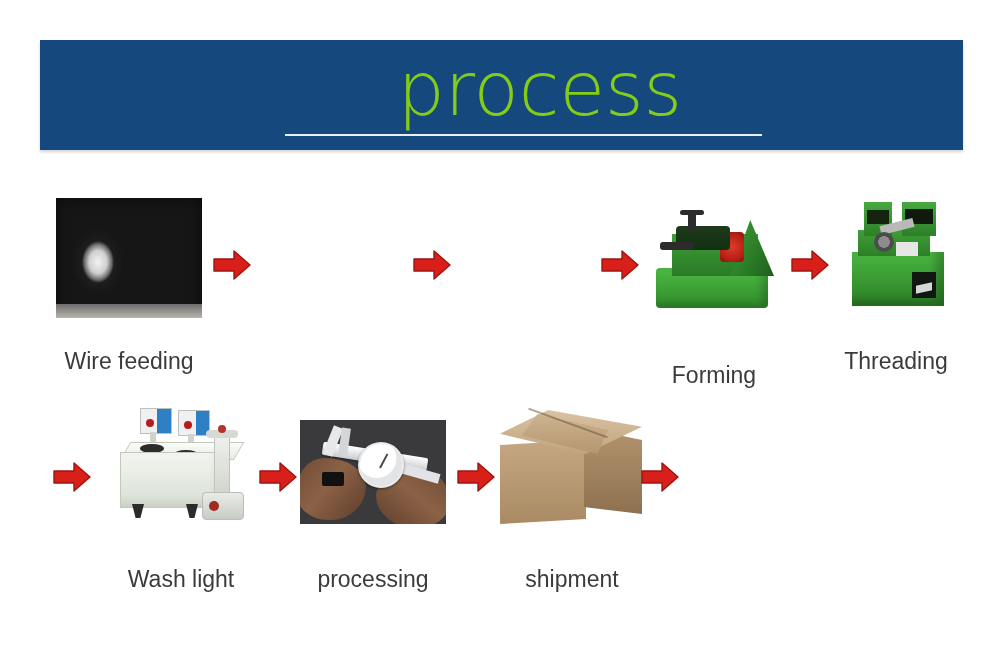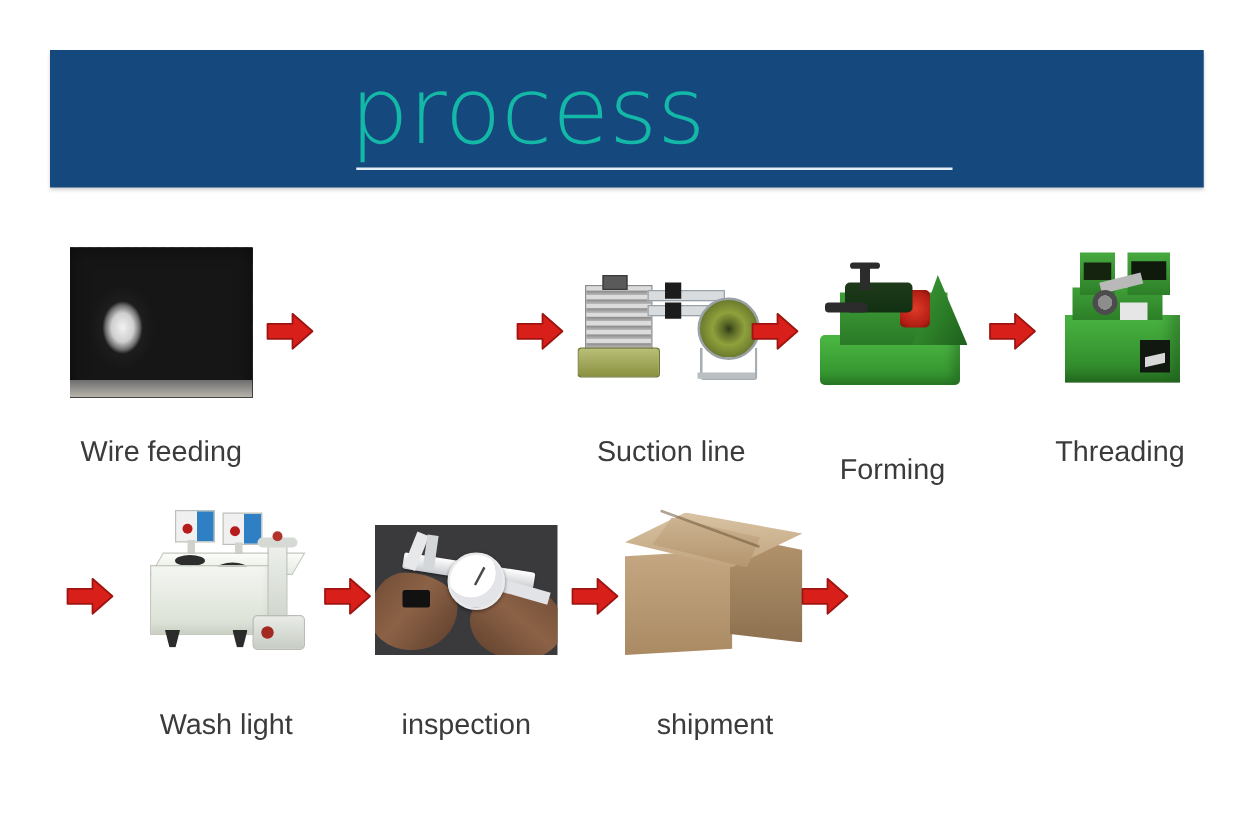--- a/index.html
+++ b/index.html
@@ -24,21 +24,22 @@
     width: 923px;
     height: 110px;
     background: #15497e;
     box-shadow: 0 2px 3px rgba(0,0,0,0.18);
   }
   .banner-title {
     position: absolute;
     left: 240px;
     top: -6px;
     width: 520px;
-    color: #14b8a6;
+    text-align: center;
+    color: #84cc16;
     font-size: 74px;
     font-weight: 300;
     line-height: 110px;
     letter-spacing: 0px;
     font-family: "DejaVu Sans", "Liberation Sans", sans-serif;
     white-space: nowrap;
   }
   .banner-rule {
     position: absolute;
     left: 245px;
@@ -345,35 +346,20 @@
       </svg>
   </div>
 
 
   <div class="arrow" style="left:412px; top:58px;">
     <svg viewBox="0 0 40 34" aria-hidden="true">
         <path d="M2 11 L22 11 L22 3 L38 17 L22 31 L22 23 L2 23 Z" fill="#d81f1a" stroke="#9e1410" stroke-width="1.4" stroke-linejoin="round"></path>
       </svg>
   </div>
 
-  <div class="cell" style="left:462px; top:0;">
-    <div class="thumb-wrap pic suction-dia" style="left:0; top:22px;">
-      <div class="sd-drum"></div>
-      <div class="sd-cap"></div>
-      <div class="sd-base"></div>
-      <div class="sd-rail"></div>
-      <div class="sd-rail2"></div>
-      <div class="sd-blk1"></div>
-      <div class="sd-blk2"></div>
-      <div class="sd-wheel"></div>
-      <div class="sd-stand"></div>
-      <div class="sd-foot"></div>
-    </div>
-    <div class="caption" style="left:-7px; top:158px; width:164px;">Suction line</div>
-  </div>
 
   <div class="arrow" style="left:600px; top:58px;">
     <svg viewBox="0 0 40 34" aria-hidden="true">
         <path d="M2 11 L22 11 L22 3 L38 17 L22 31 L22 23 L2 23 Z" fill="#d81f1a" stroke="#9e1410" stroke-width="1.4" stroke-linejoin="round"></path>
       </svg>
   </div>
 
   <div class="cell" style="left:650px; top:0;">
     <div class="thumb-wrap pic forming-photo" style="left:0; top:16px;">
       <div class="fm-base"></div>
@@ -446,21 +432,21 @@
     <div class="thumb-wrap pic inspect-photo" style="left:0; top:22px;">
       <div class="ip-hand-l"></div>
       <div class="ip-hand-r"></div>
       <div class="ip-caliper-body"></div>
       <div class="ip-jaw1"></div>
       <div class="ip-jaw2"></div>
       <div class="ip-jaw3"></div>
       <div class="ip-dial"></div>
       <div class="ip-dark"></div>
     </div>
-    <div class="caption" style="left:-3px; top:168px; width:152px;">inspection</div>
+    <div class="caption" style="left:-3px; top:168px; width:152px;">processing</div>
   </div>
 
   <div class="arrow" style="left:456px; top:62px;">
     <svg viewBox="0 0 40 34" aria-hidden="true">
         <path d="M2 11 L22 11 L22 3 L38 17 L22 31 L22 23 L2 23 Z" fill="#d81f1a" stroke="#9e1410" stroke-width="1.4" stroke-linejoin="round"></path>
       </svg>
   </div>
 
   <div class="cell" style="left:496px; top:0;">
     <div class="thumb-wrap pic box-photo" style="left:0; top:6px;">

